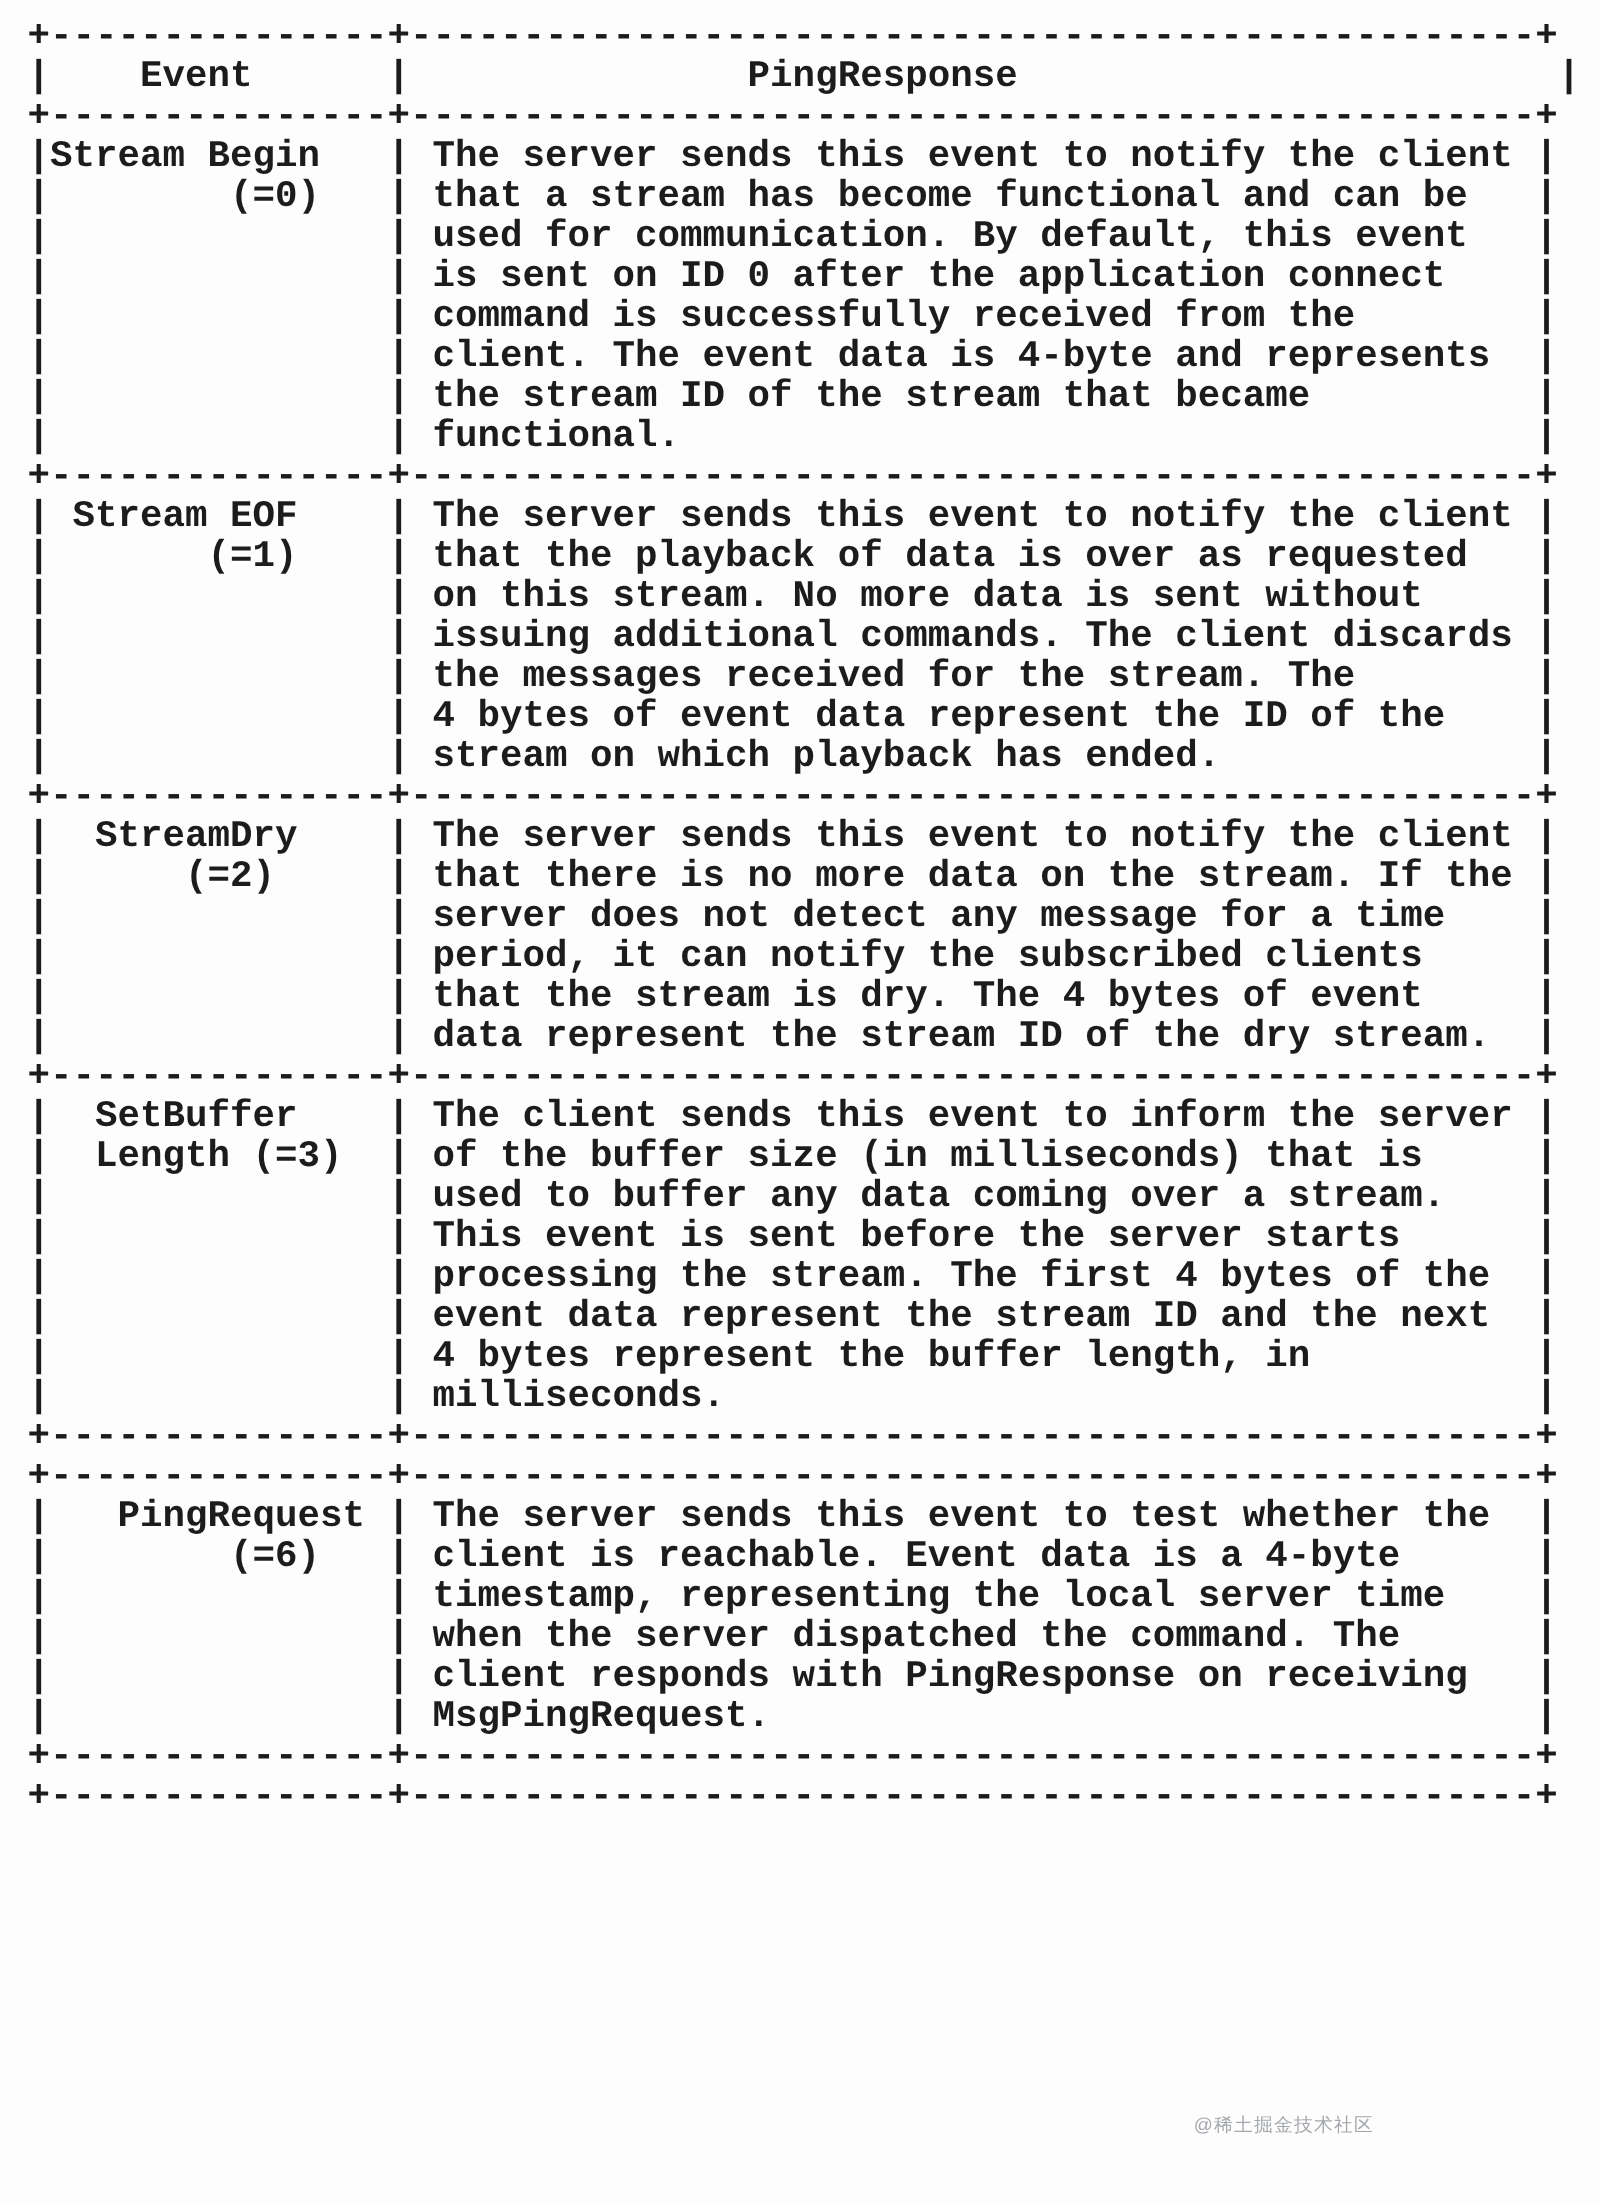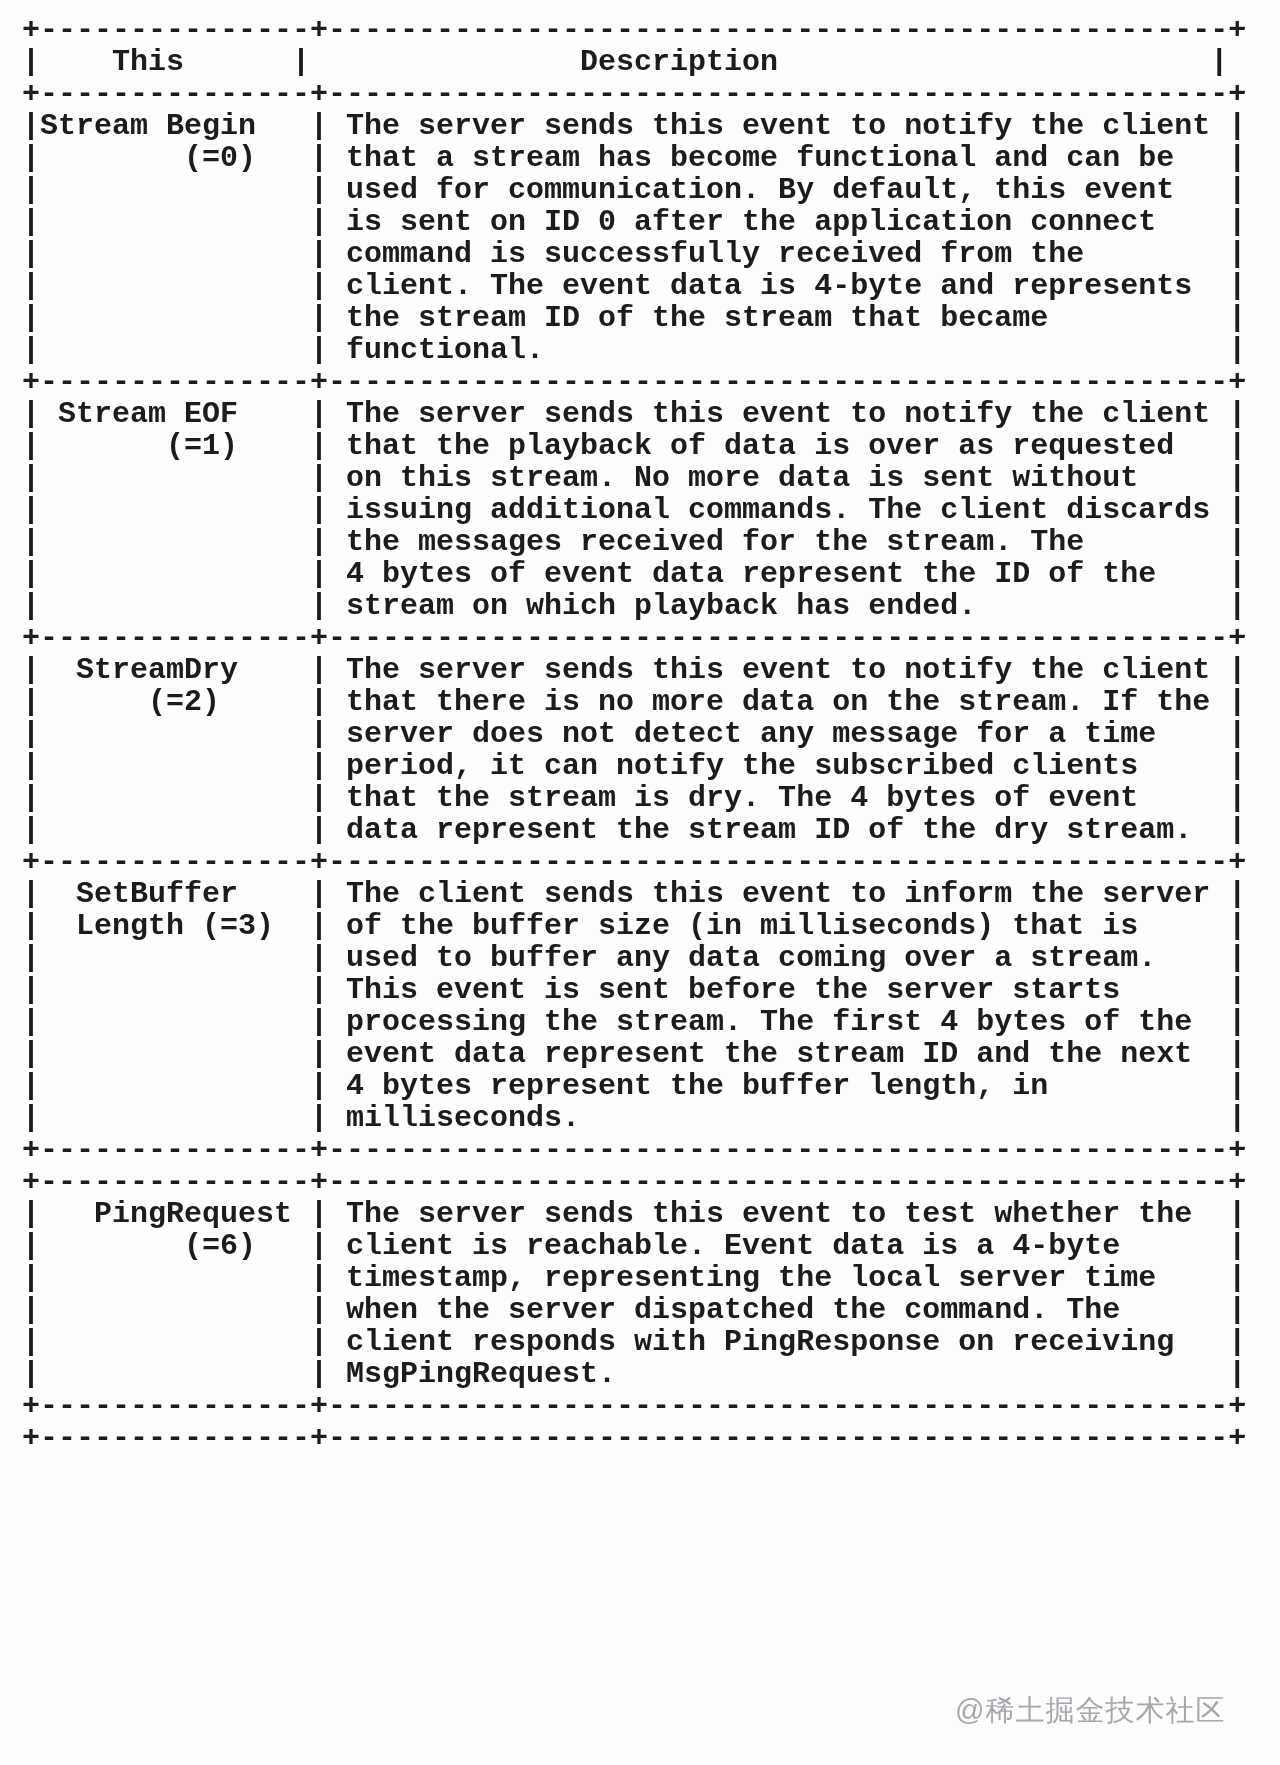--- a/index.html
+++ b/index.html
@@ -23,31 +23,31 @@
     line-height: 32px;
     color: #1c1c1c;
     white-space: pre;
   }
   .ascii div { white-space: pre; }
   .watermark {
     position: absolute;
     left: 955px;
     top: 1691px;
     font-family: "Liberation Sans", "DejaVu Sans", sans-serif;
-    font-size: 29px;
+    font-size: 15px;
     letter-spacing: 1px;
     color: #8f9398;
     opacity: 0.8;
   }
 </style>
 </head>
 <body>
 
 <div class="page">
-  <pre class="ascii" id="ascii-table"><div>+---------------+--------------------------------------------------+</div><div>|    This      |               Description                        |</div><div>+---------------+--------------------------------------------------+</div><div>|Stream Begin   | The server sends this event to notify the client |
+  <pre class="ascii" id="ascii-table"><div>+---------------+--------------------------------------------------+</div><div>|    Event      |               PingResponse                        |</div><div>+---------------+--------------------------------------------------+</div><div>|Stream Begin   | The server sends this event to notify the client |
 |        (=0)   | that a stream has become functional and can be   |
 |               | used for communication. By default, this event   |
 |               | is sent on ID 0 after the application connect    |
 |               | command is successfully received from the        |
 |               | client. The event data is 4-byte and represents  |
 |               | the stream ID of the stream that became          |
 |               | functional.                                      |</div><div>+---------------+--------------------------------------------------+</div><div>| Stream EOF    | The server sends this event to notify the client |
 |       (=1)    | that the playback of data is over as requested   |
 |               | on this stream. No more data is sent without     |
 |               | issuing additional commands. The client discards |

